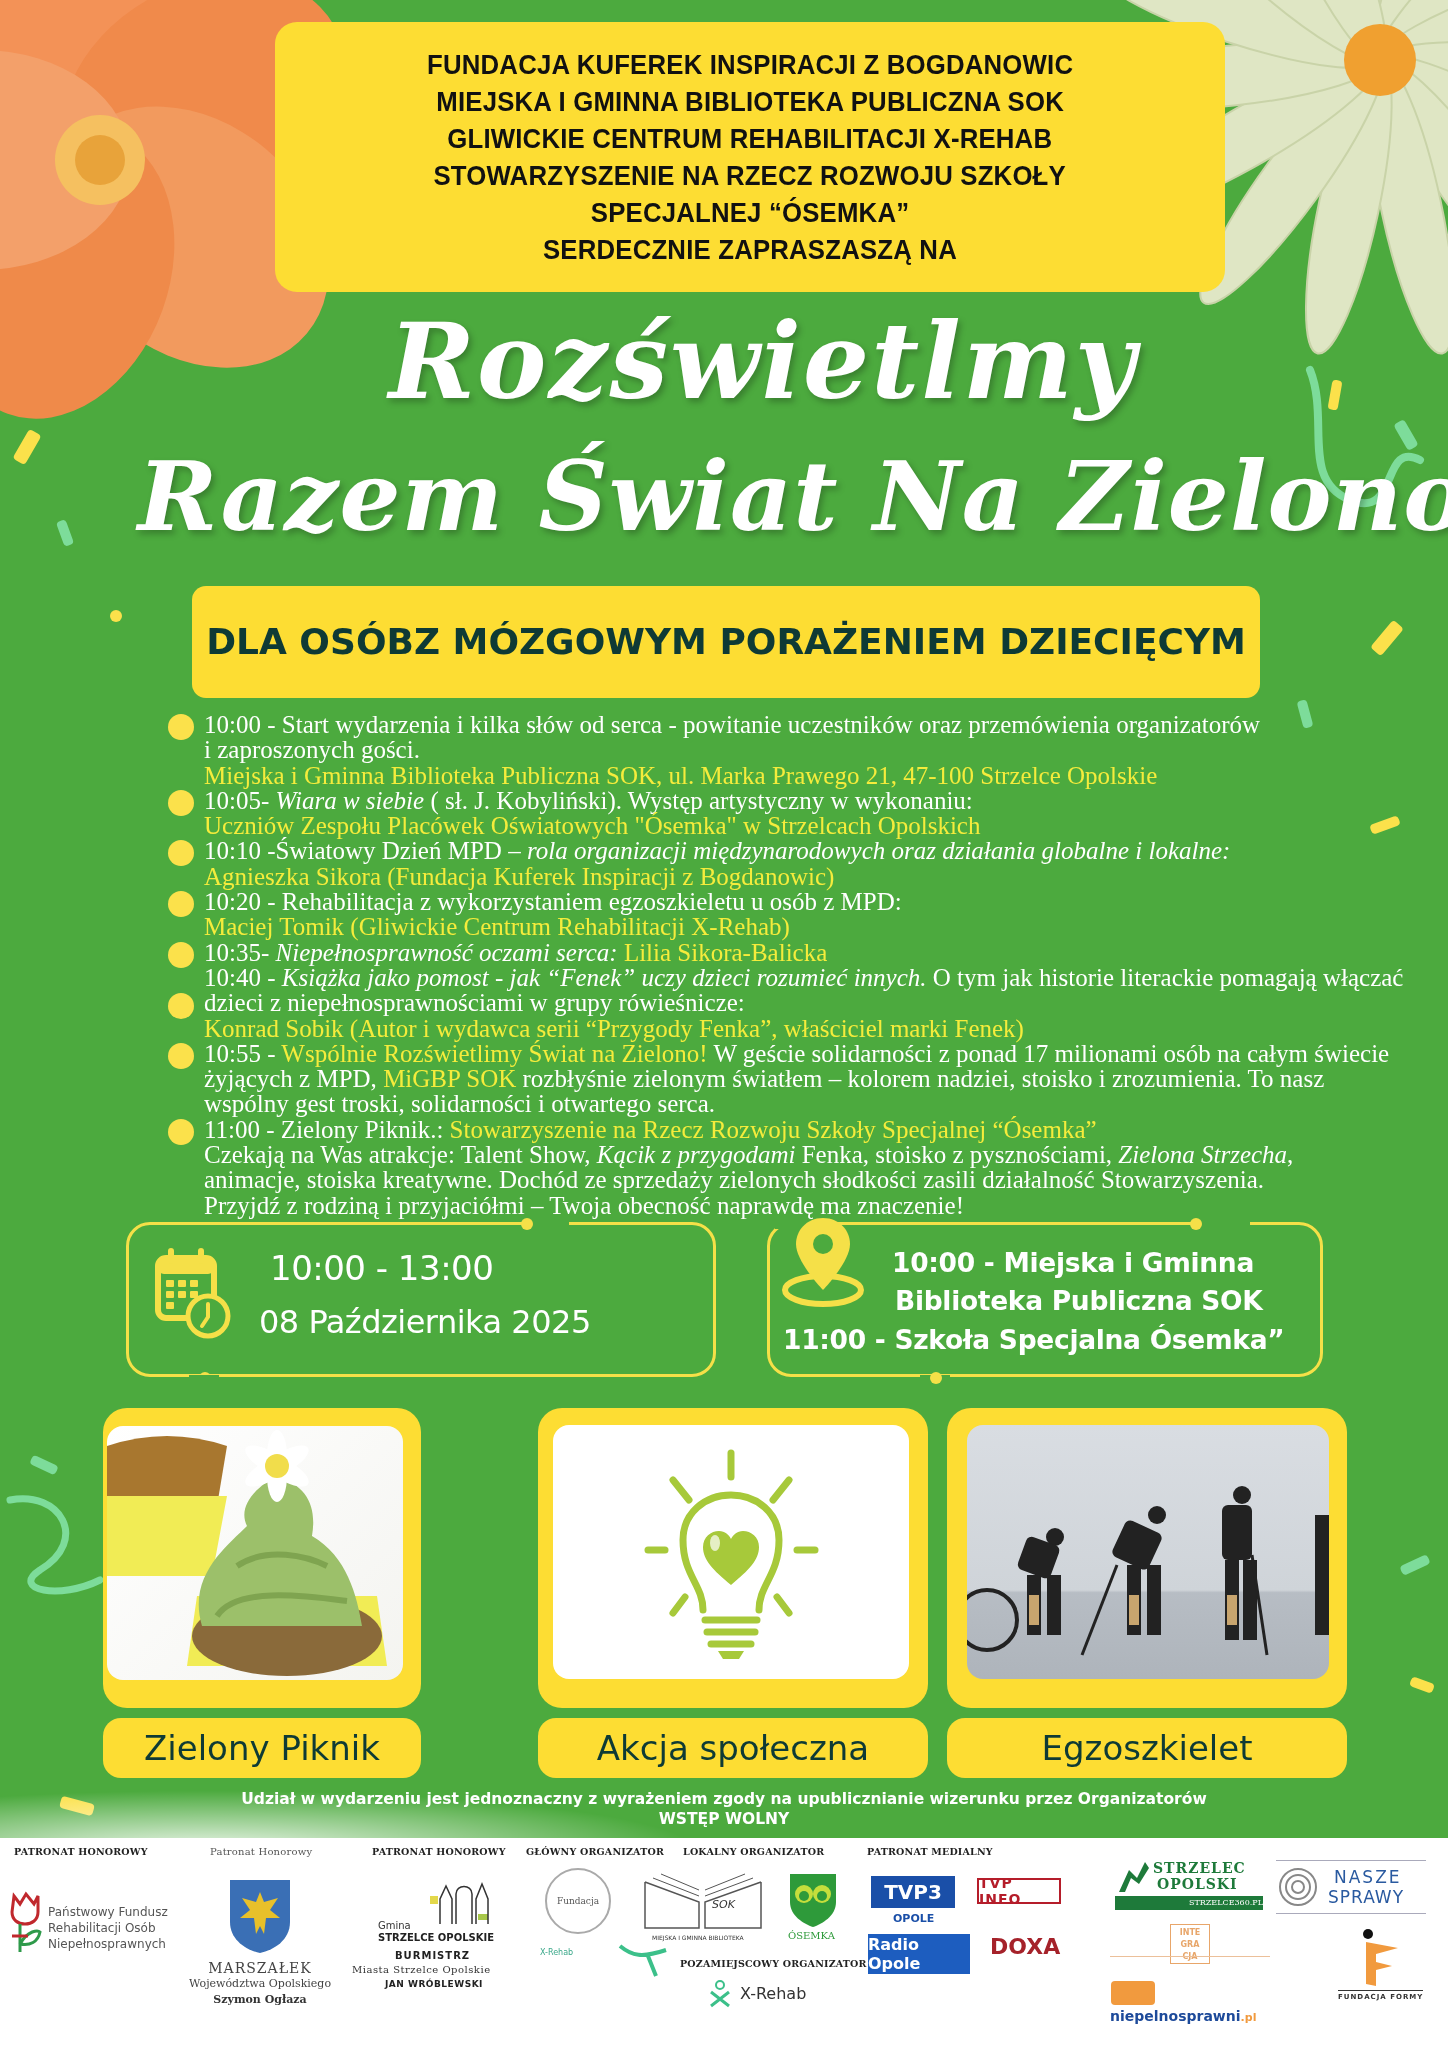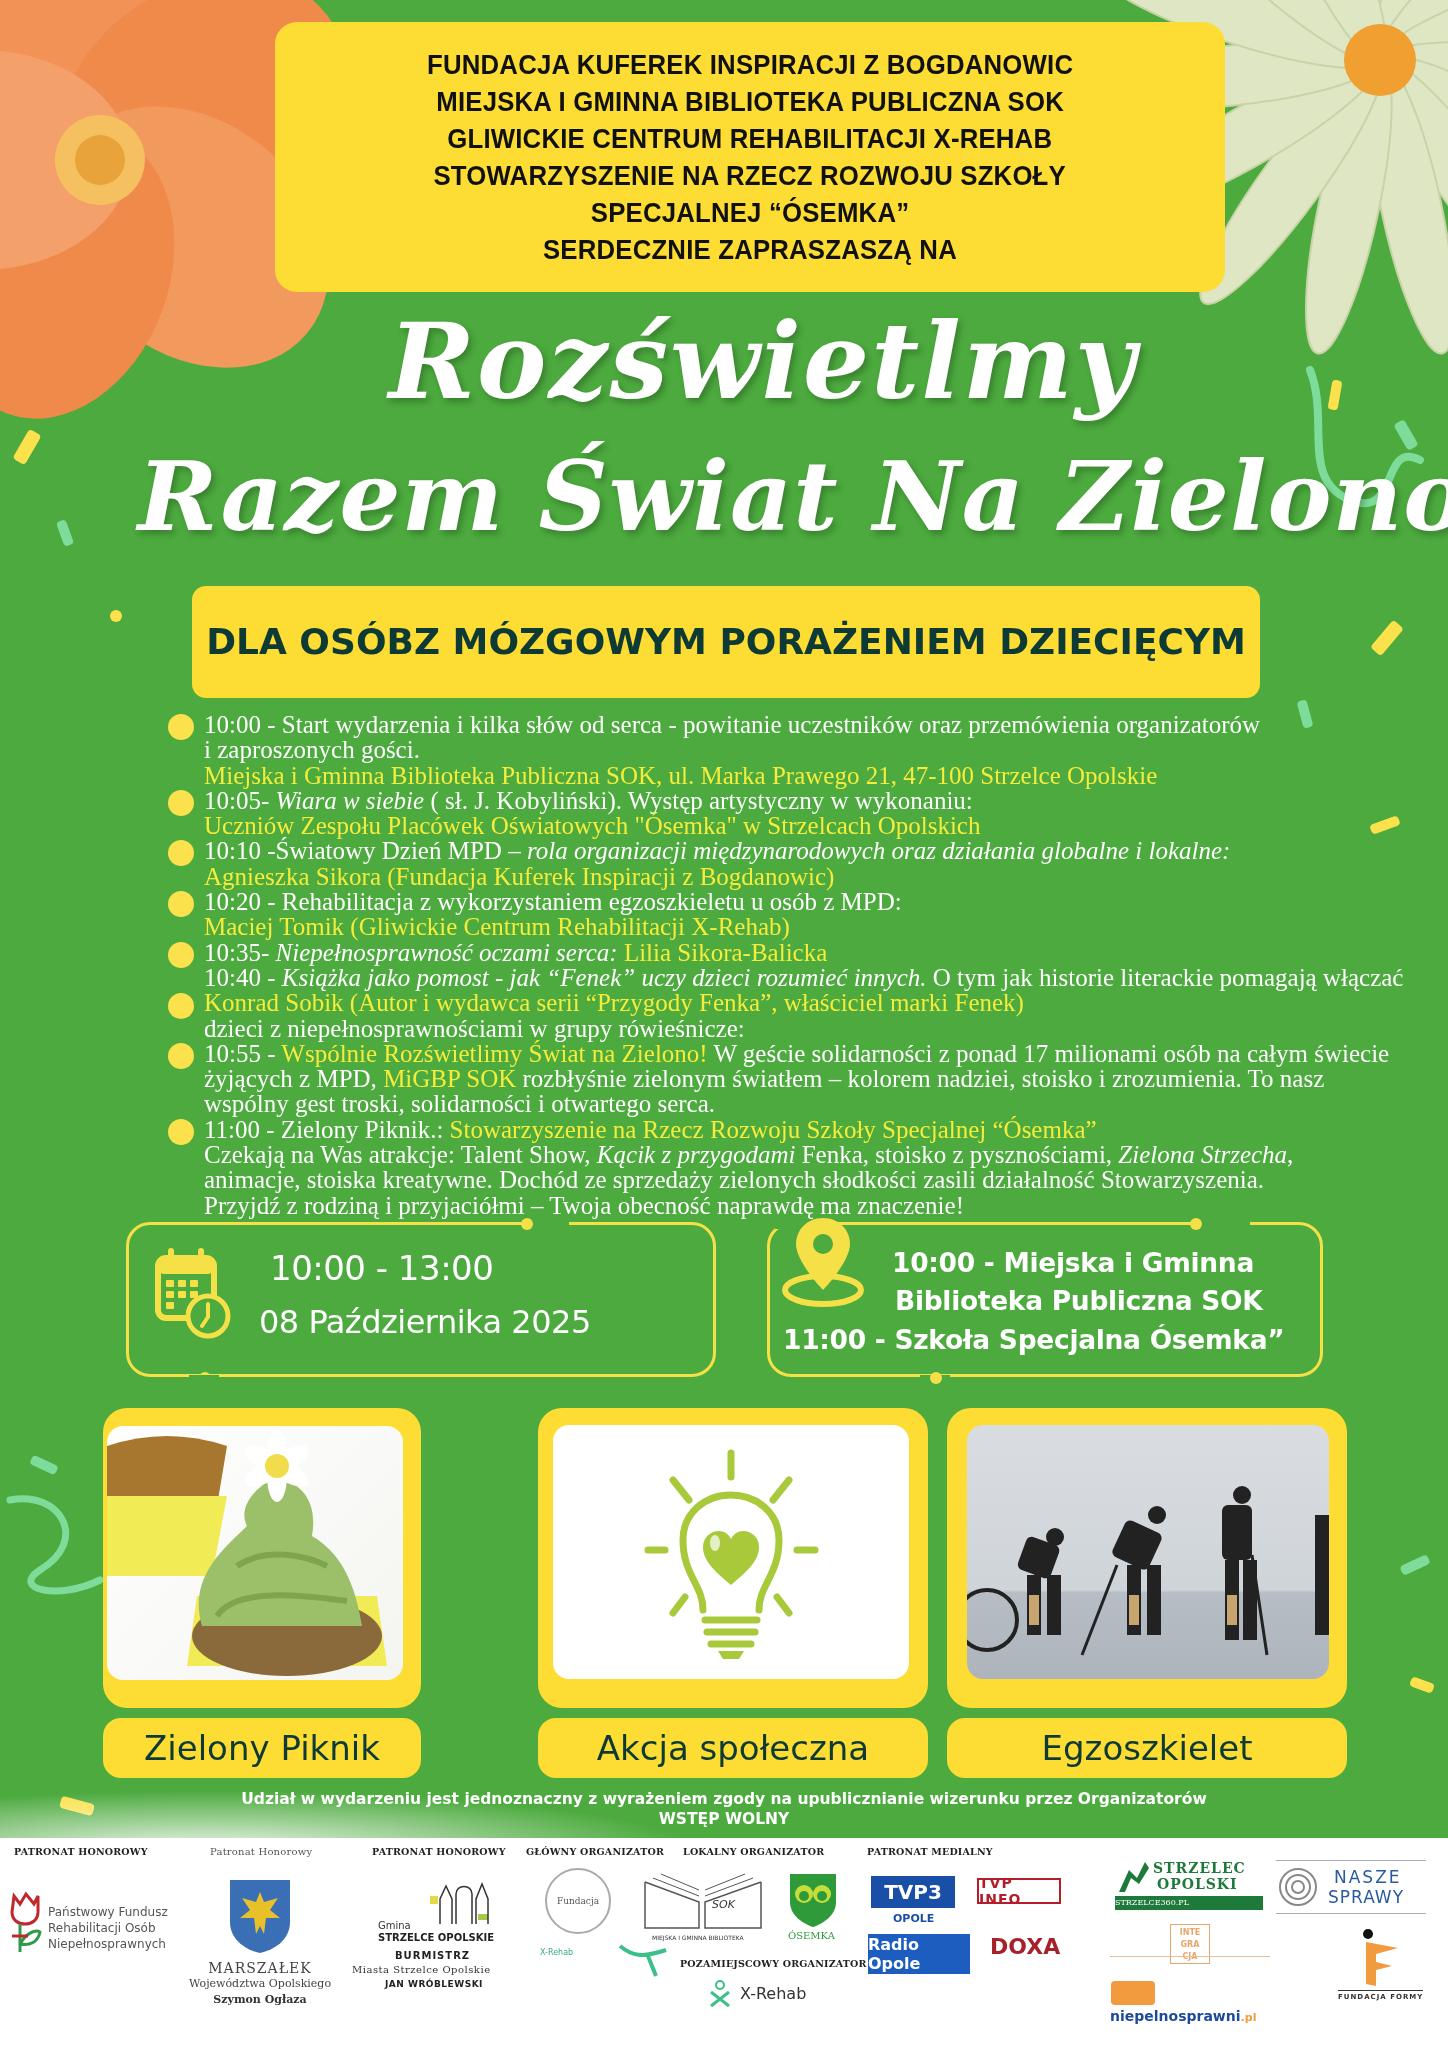--- a/index.html
+++ b/index.html
@@ -225,22 +225,22 @@
   </div>
 
   <div class="agenda-item">
     <div class="bullet" style="top:2px"></div>
     <div class="ag-line"><span>10:35-</span> <i>Niepełnosprawność oczami serca:</i> <span class="y">Lilia Sikora-Balicka</span></div>
   </div>
 
   <div class="agenda-item">
     <div class="bullet" style="top:28px"></div>
     <div class="ag-line"><span>10:40 - </span><i>Książka jako pomost - jak “Fenek” uczy dzieci rozumieć innych.</i><span> O tym jak historie literackie pomagają włączać</span></div>
+    <div class="ag-line">dzieci z niepełnosprawnościami w grupy rówieśnicze:</div>
     <div class="ag-line y">Konrad Sobik (Autor i wydawca serii “Przygody Fenka”, właściciel marki Fenek)</div>
-    <div class="ag-line">dzieci z niepełnosprawnościami w grupy rówieśnicze:</div>
   </div>
 
   <div class="agenda-item">
     <div class="bullet" style="top:2px"></div>
     <div class="ag-line"><span>10:55 - </span><span class="y">Wspólnie Rozświetlimy Świat na Zielono!</span><span> W geście solidarności z ponad 17 milionami osób na całym świecie</span></div>
     <div class="ag-line"><span>żyjących z MPD, </span><span class="y">MiGBP SOK</span><span> rozbłyśnie zielonym światłem – kolorem nadziei, stoisko i zrozumienia. To nasz</span></div>
     <div class="ag-line">wspólny gest troski, solidarności i otwartego serca.</div>
   </div>
 
   <div class="agenda-item">
@@ -449,21 +449,21 @@
   <div class="abs" style="left:871px;top:38px;width:84px;height:32px;background:#1a4fa8;color:#fff;font-family:'DejaVu Sans',sans-serif;font-weight:bold;font-size:20px;display:flex;align-items:center;justify-content:center">TVP3</div>
   <div class="f-text" style="left:893px;top:74px;font-size:11px;font-weight:bold;color:#1a4fa8">OPOLE</div>
   <div class="abs" style="left:868px;top:96px;width:102px;height:40px;background:#1d5dbf;color:#fff;font-family:'DejaVu Sans',sans-serif;font-weight:bold;font-size:16px;display:flex;align-items:center;justify-content:center">Radio Opole</div>
 
   <div class="abs" style="left:977px;top:40px;width:84px;height:26px;border:2px solid #b51d2a;color:#b51d2a;font-family:'DejaVu Sans',sans-serif;font-weight:bold;font-size:14px;display:flex;align-items:center;justify-content:center;letter-spacing:1px">TVP INFO</div>
   <div class="abs" style="left:990px;top:96px;font-family:'DejaVu Sans',sans-serif;font-weight:bold;font-size:22px;color:#a5222a">DOXA</div>
 
   <div class="abs" style="left:1113px;top:22px;width:150px;height:56px">
     <div style="position:absolute;left:40px;top:0;font-family:'DejaVu Serif',serif;font-weight:bold;font-size:14px;color:#1e7a3a;letter-spacing:1px">STRZELEC</div>
     <div style="position:absolute;left:44px;top:16px;font-family:'DejaVu Serif',serif;font-weight:bold;font-size:14px;color:#1e7a3a;letter-spacing:1px">OPOLSKI</div>
-    <div style="position:absolute;left:2px;top:36px;width:148px;height:14px;background:#1e7a3a;color:#fff;font-family:'DejaVu Serif',serif;font-size:8px;text-align:left;line-height:14px">STRZELCE360.PL</div>
+    <div style="position:absolute;left:2px;top:36px;width:148px;height:14px;background:#1e7a3a;color:#fff;font-family:'DejaVu Serif',serif;font-size:8px;text-align:right;line-height:14px">STRZELCE360.PL</div>
     <svg style="position:absolute;left:2px;top:0" width="36" height="34" viewBox="0 0 36 34">
         <path d="M4 32 L14 10 L22 18 L30 2 L34 8 L24 24 L16 18 L10 32 Z" fill="#1e7a3a"></path>
       </svg>
   </div>
 
   <div class="abs" style="left:1276px;top:22px;width:150px;height:54px;border-top:1px solid #aab;border-bottom:1px solid #aab">
     <svg style="position:absolute;left:2px;top:6px" width="40" height="40" viewBox="0 0 40 40">
         <circle cx="20" cy="20" r="18" fill="none" stroke="#888" stroke-width="2"></circle>
         <circle cx="20" cy="20" r="12" fill="none" stroke="#888" stroke-width="2"></circle>
         <circle cx="20" cy="20" r="6" fill="none" stroke="#888" stroke-width="2"></circle>

